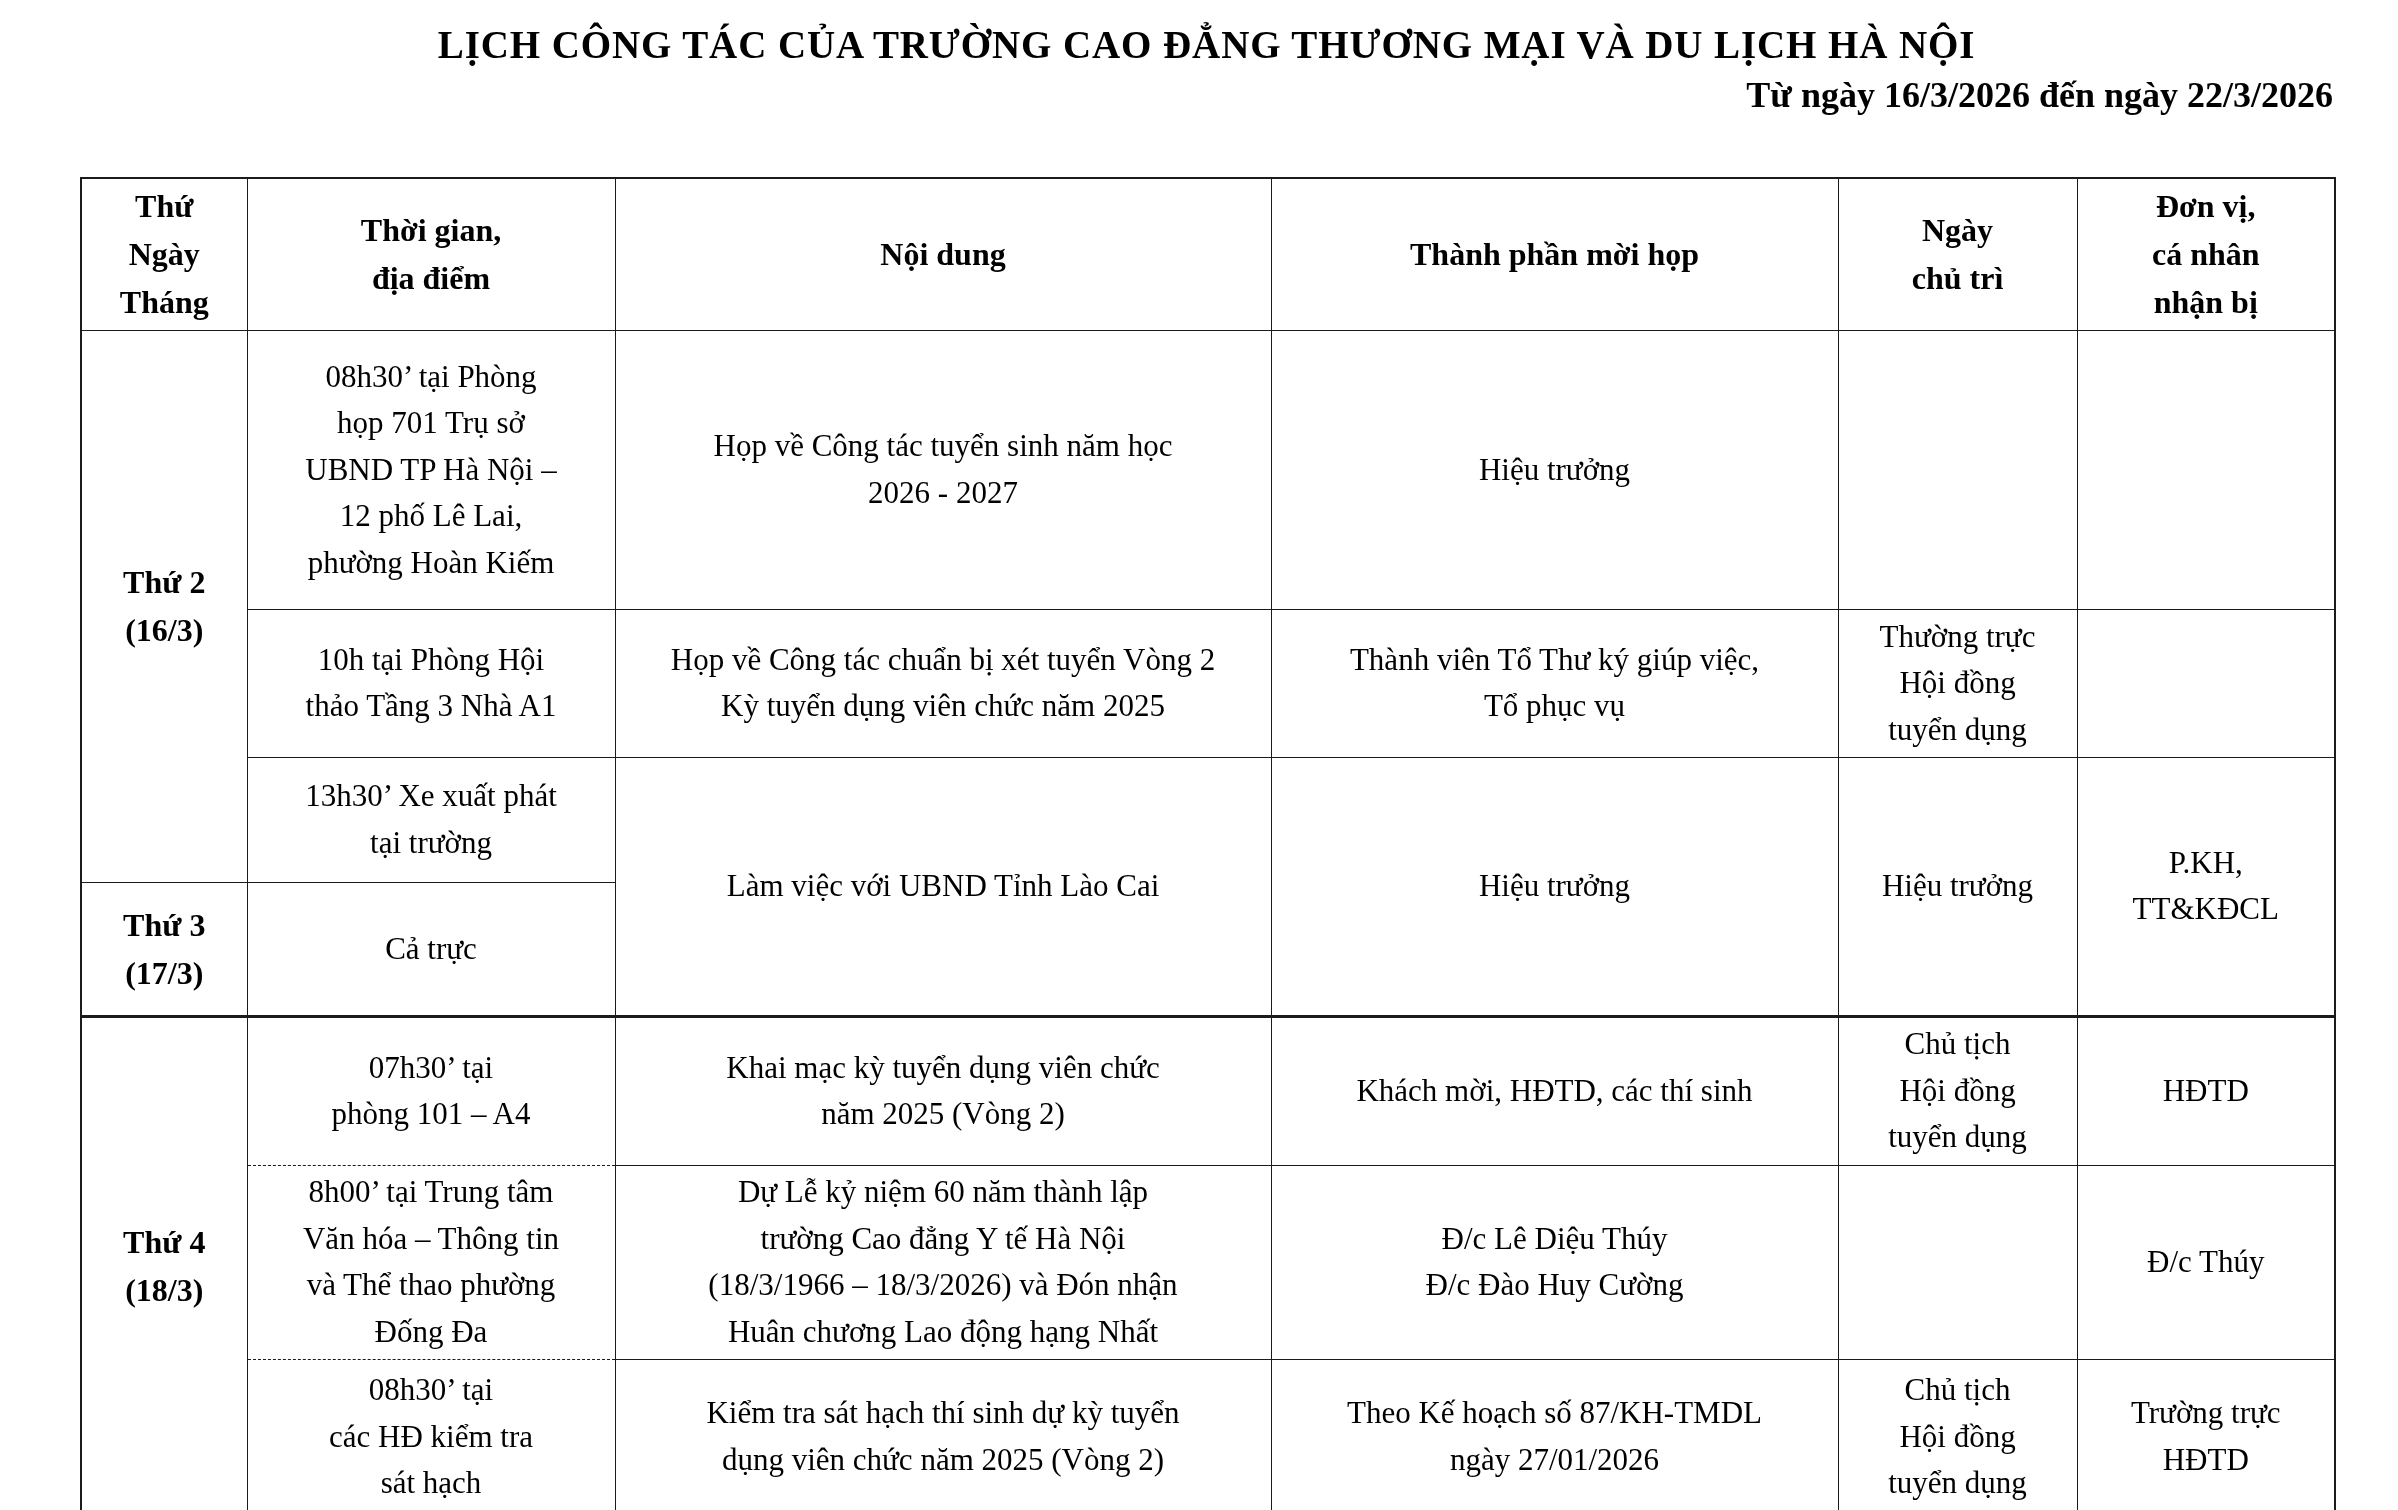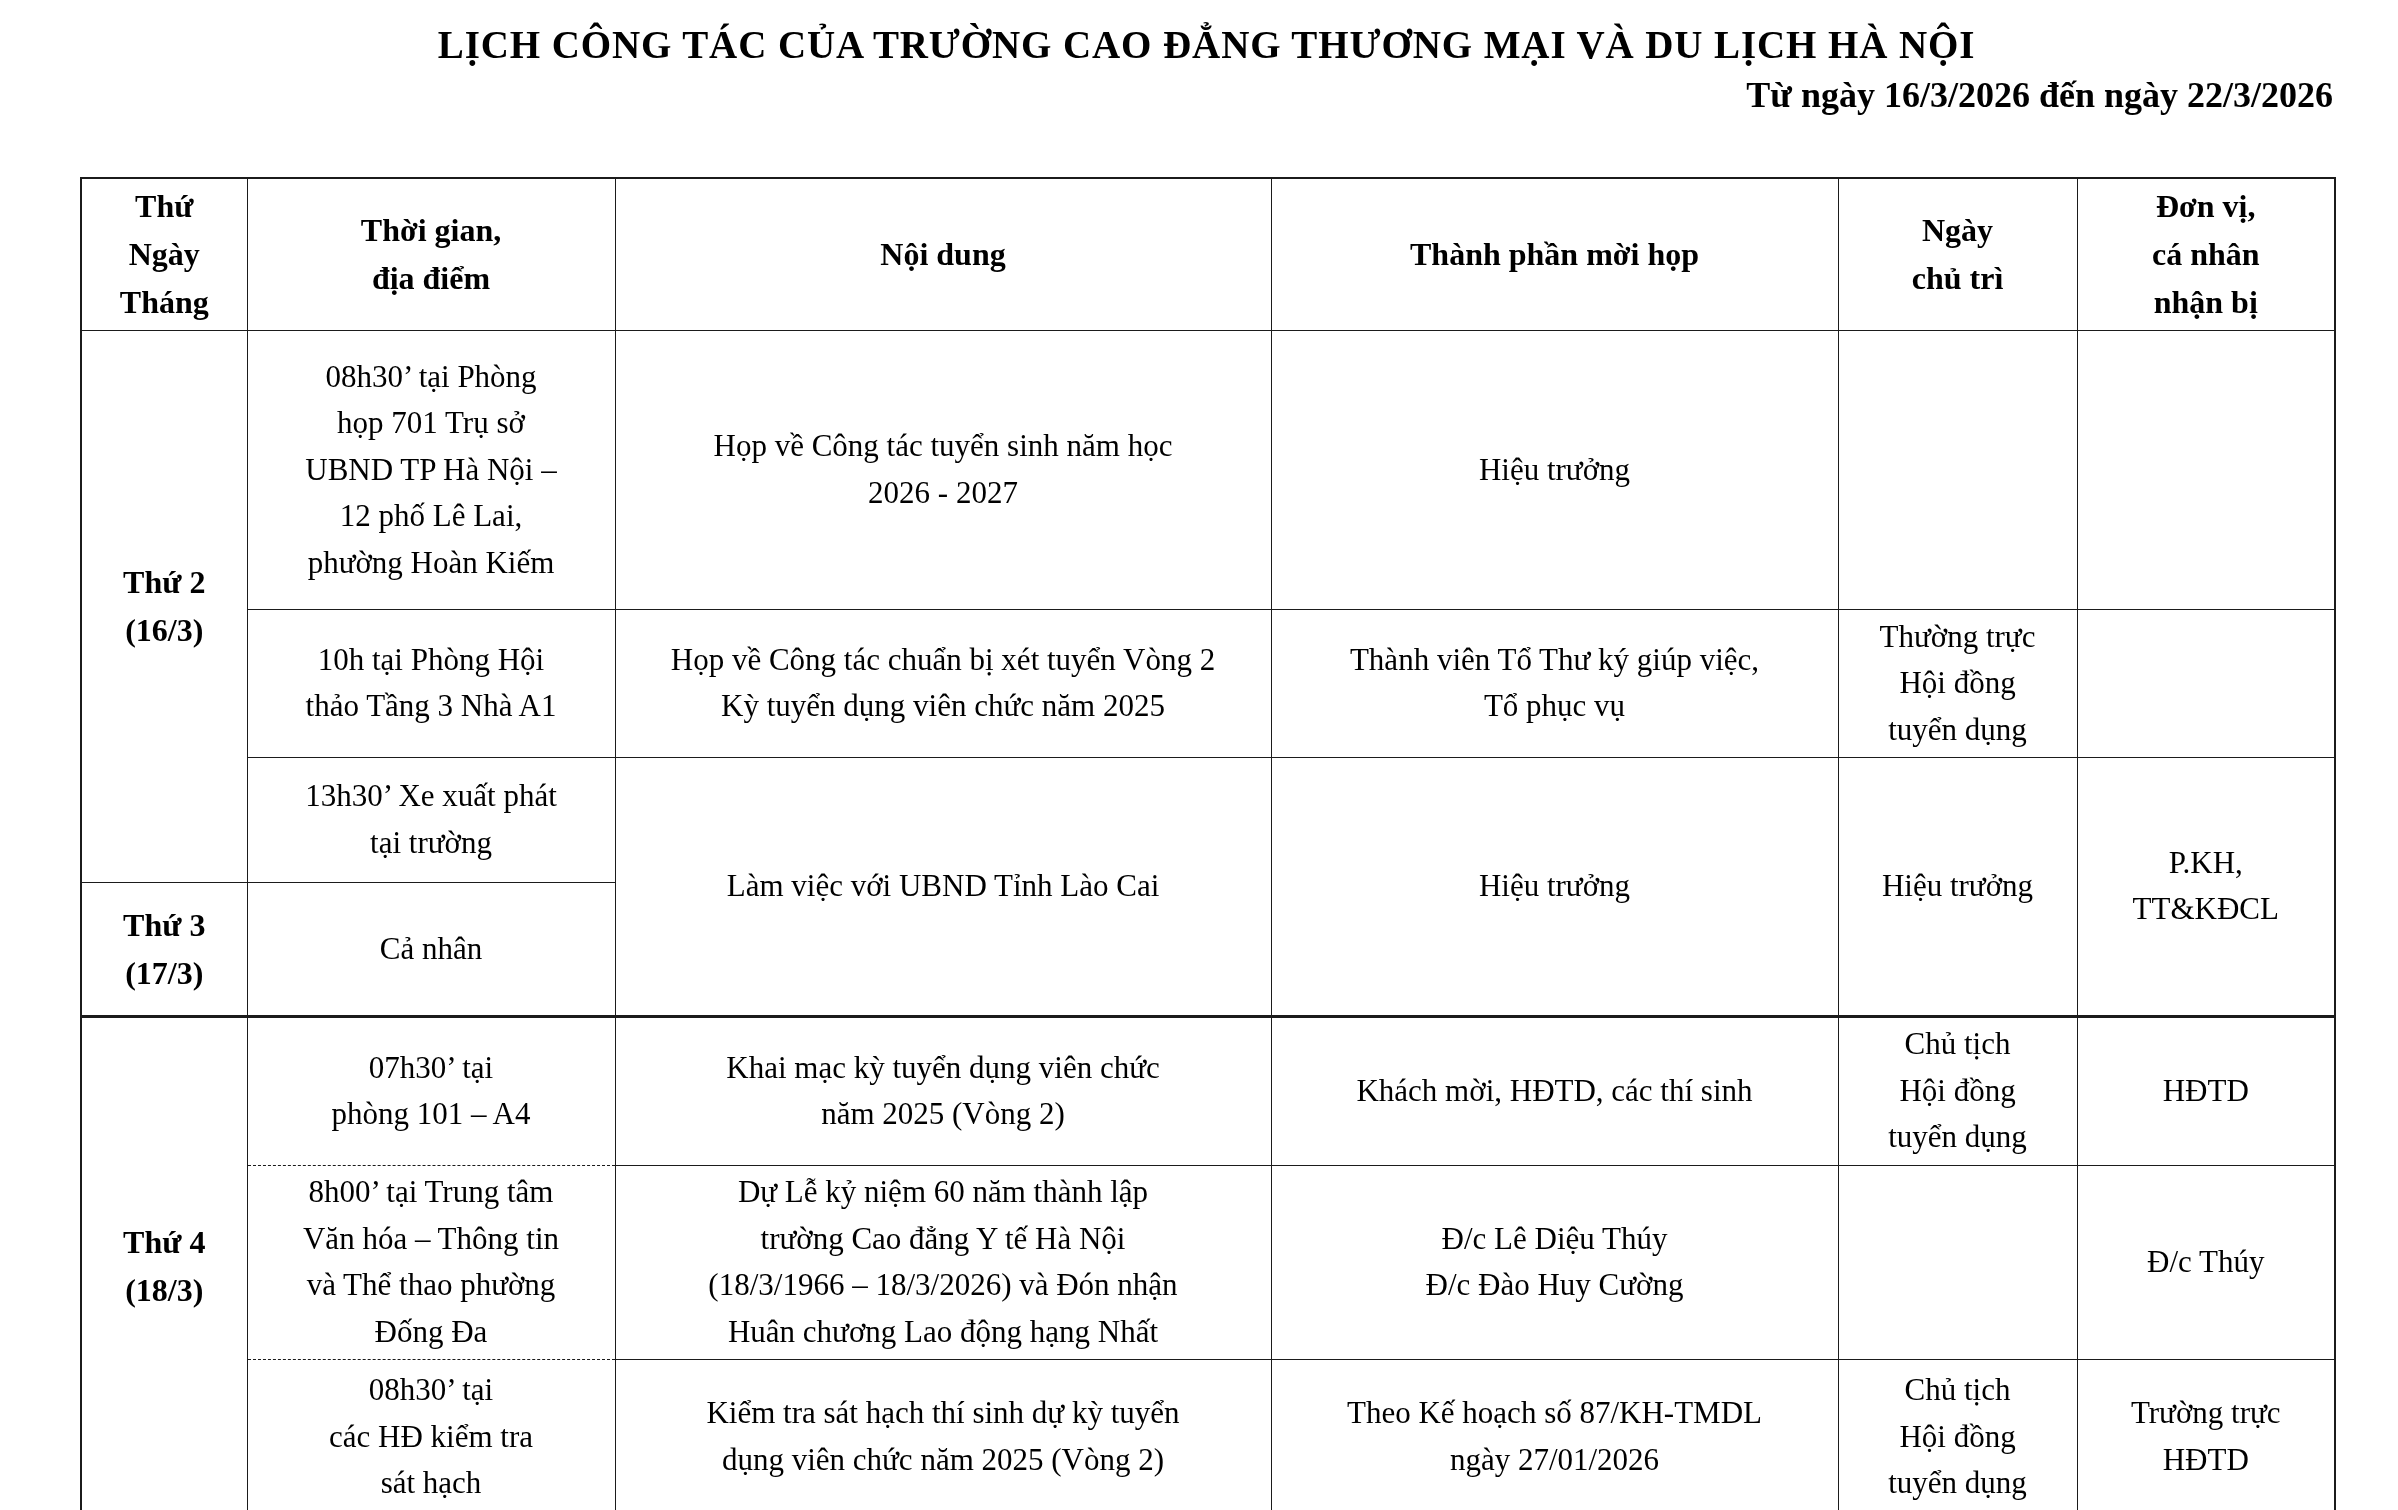--- a/index.html
+++ b/index.html
@@ -145,21 +145,21 @@
           <td rowspan="2">Làm việc với UBND Tỉnh Lào Cai</td>
           <td rowspan="2">Hiệu trưởng</td>
           <td rowspan="2">Hiệu trưởng</td>
           <td rowspan="2">P.KH,
 TT&amp;KĐCL</td>
         </tr>
 
         <tr class="row-4">
           <td class="day">Thứ 3
 (17/3)</td>
-          <td>Cả nhân</td>
+          <td>Cả trực</td>
         </tr>
 
         <tr class="row-5 section-start">
           <td class="day" rowspan="3">Thứ 4
 (18/3)</td>
           <td class="dash-bottom">07h30’ tại
 phòng 101 – A4</td>
           <td>Khai mạc kỳ tuyển dụng viên chức
 năm 2025 (Vòng 2)</td>
           <td>Khách mời, HĐTD, các thí sinh</td>

